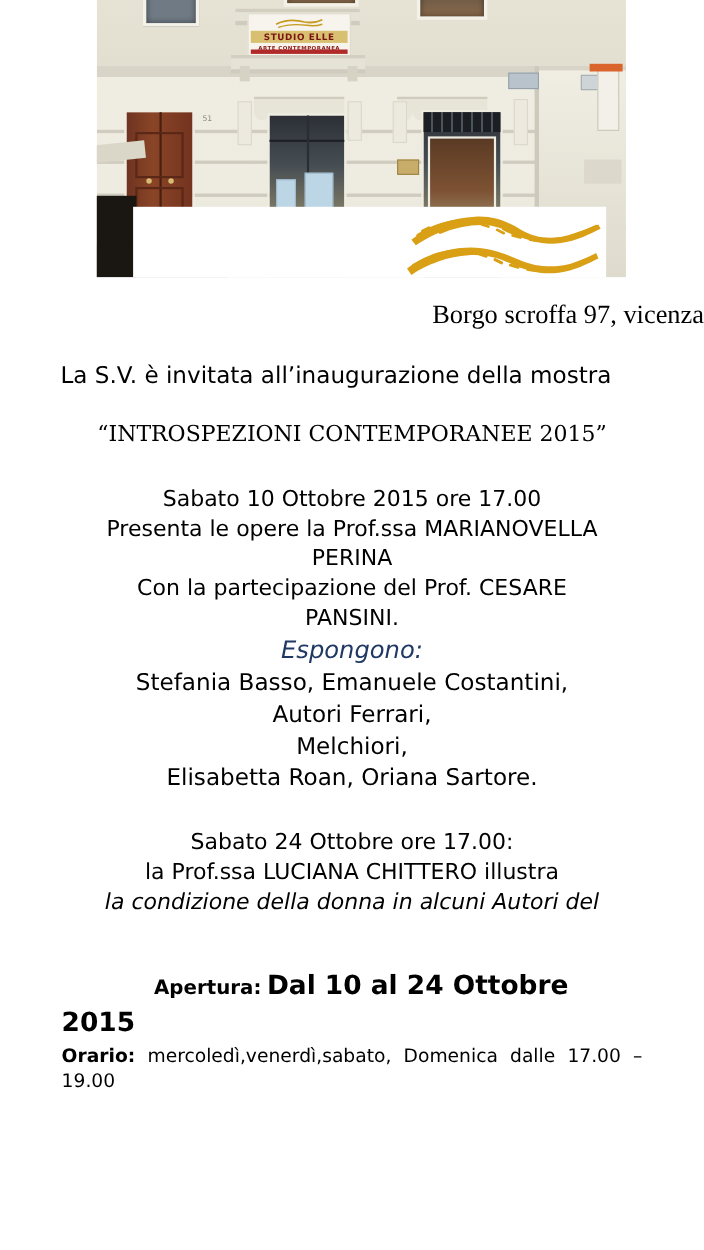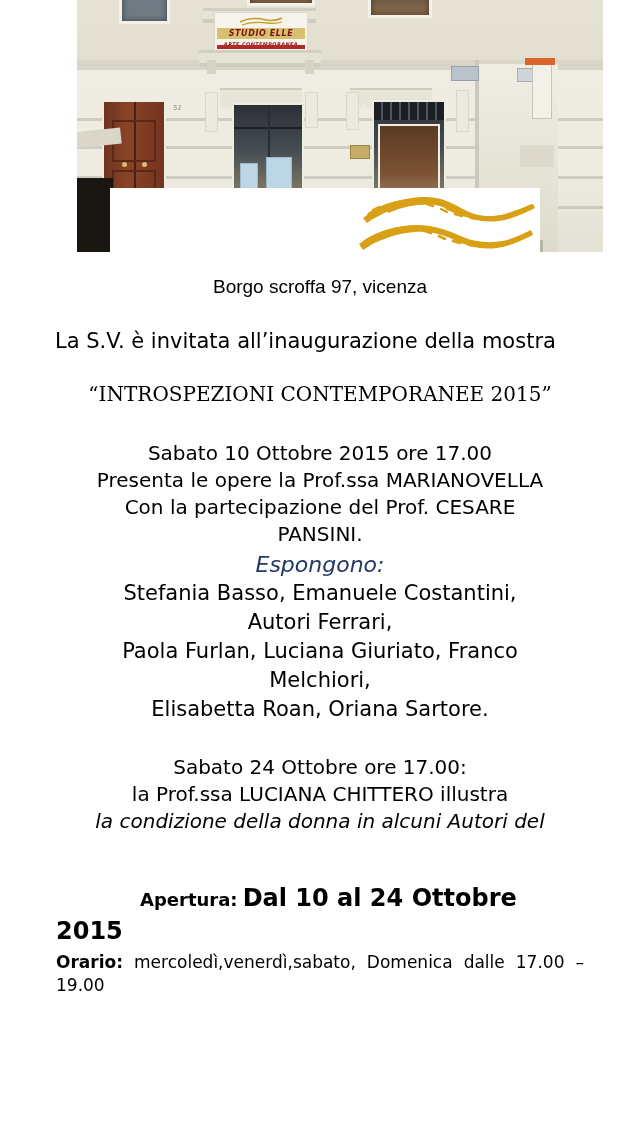--- a/index.html
+++ b/index.html
@@ -12,26 +12,25 @@
     height: 1136px;
     position: relative;
     overflow: hidden;
     font-family: "DejaVu Sans", sans-serif;
     color: #000000;
   }
 
   
   .photo-block {
     position: absolute;
-    left: 77px;
+    left: 88px;
     top: 0px;
-    width: 526px;
+    width: 481px;
     height: 252px;
     overflow: hidden;
-    font-style: italic;
   }
   .photo-canvas {
     position: absolute;
     inset: 0;
     background: linear-gradient(to bottom, #e9e7dc 0%, #e4e1d4 38%, #ebe9df 39%, #efedE4 100%);
   }
   
   .fac-upper {
     position: absolute; left: 0; top: 0; right: 0; height: 64px;
     background: linear-gradient(to bottom, #e6e3d5, #e2dfd0);
@@ -171,23 +170,23 @@
   }
 
   
   .content {
     position: absolute;
     left: 0;
     top: 262px;
     width: 640px;
   }
   .addr {
-    font-family: Liberation Sans, sans-serif;
-    font-size: 19px;
-    text-align: center;
+    font-family: Liberation Serif, serif;
+    font-size: 24px;
+    text-align: right;
     line-height: 26px;
     margin: 12px 0 0 0;
   }
   .invite {
     font-family: "DejaVu Sans", sans-serif;
     font-size: 21px;
     text-align: left;
     line-height: 27px;
     margin: 28px 55px 0 55px;
   }
@@ -369,30 +368,30 @@
   <div class="invite">
     <span>La S.V. è invitata all’inaugurazione della</span>
     <span>mostra</span>
   </div>
 
   <div class="expo-title">“INTROSPEZIONI CONTEMPORANEE 2015”</div>
 
   <div class="block-main">
     <div>Sabato 10 Ottobre 2015 ore 17.00</div>
     <div>Presenta le opere la Prof.ssa MARIANOVELLA</div>
+    <div>PERINA</div>
     <div>Con la partecipazione del Prof. CESARE</div>
     <div>PANSINI.</div>
   </div>
 
   <div class="espongono">Espongono:</div>
 
   <div class="artists">
     <div>Stefania Basso, Emanuele Costantini,</div>
     <div>Autori Ferrari,</div>
-    <div>Paola Furlan, Luciana Giuriato, Franco</div>
     <div>Melchiori,</div>
     <div>Elisabetta Roan, Oriana Sartore.</div>
   </div>
 
   <div class="block-second">
     <div>Sabato 24 Ottobre ore 17.00:</div>
     <div>la Prof.ssa LUCIANA CHITTERO illustra</div>
     <div class="italic-line">la condizione della donna in alcuni Autori del</div>
   </div>
 

